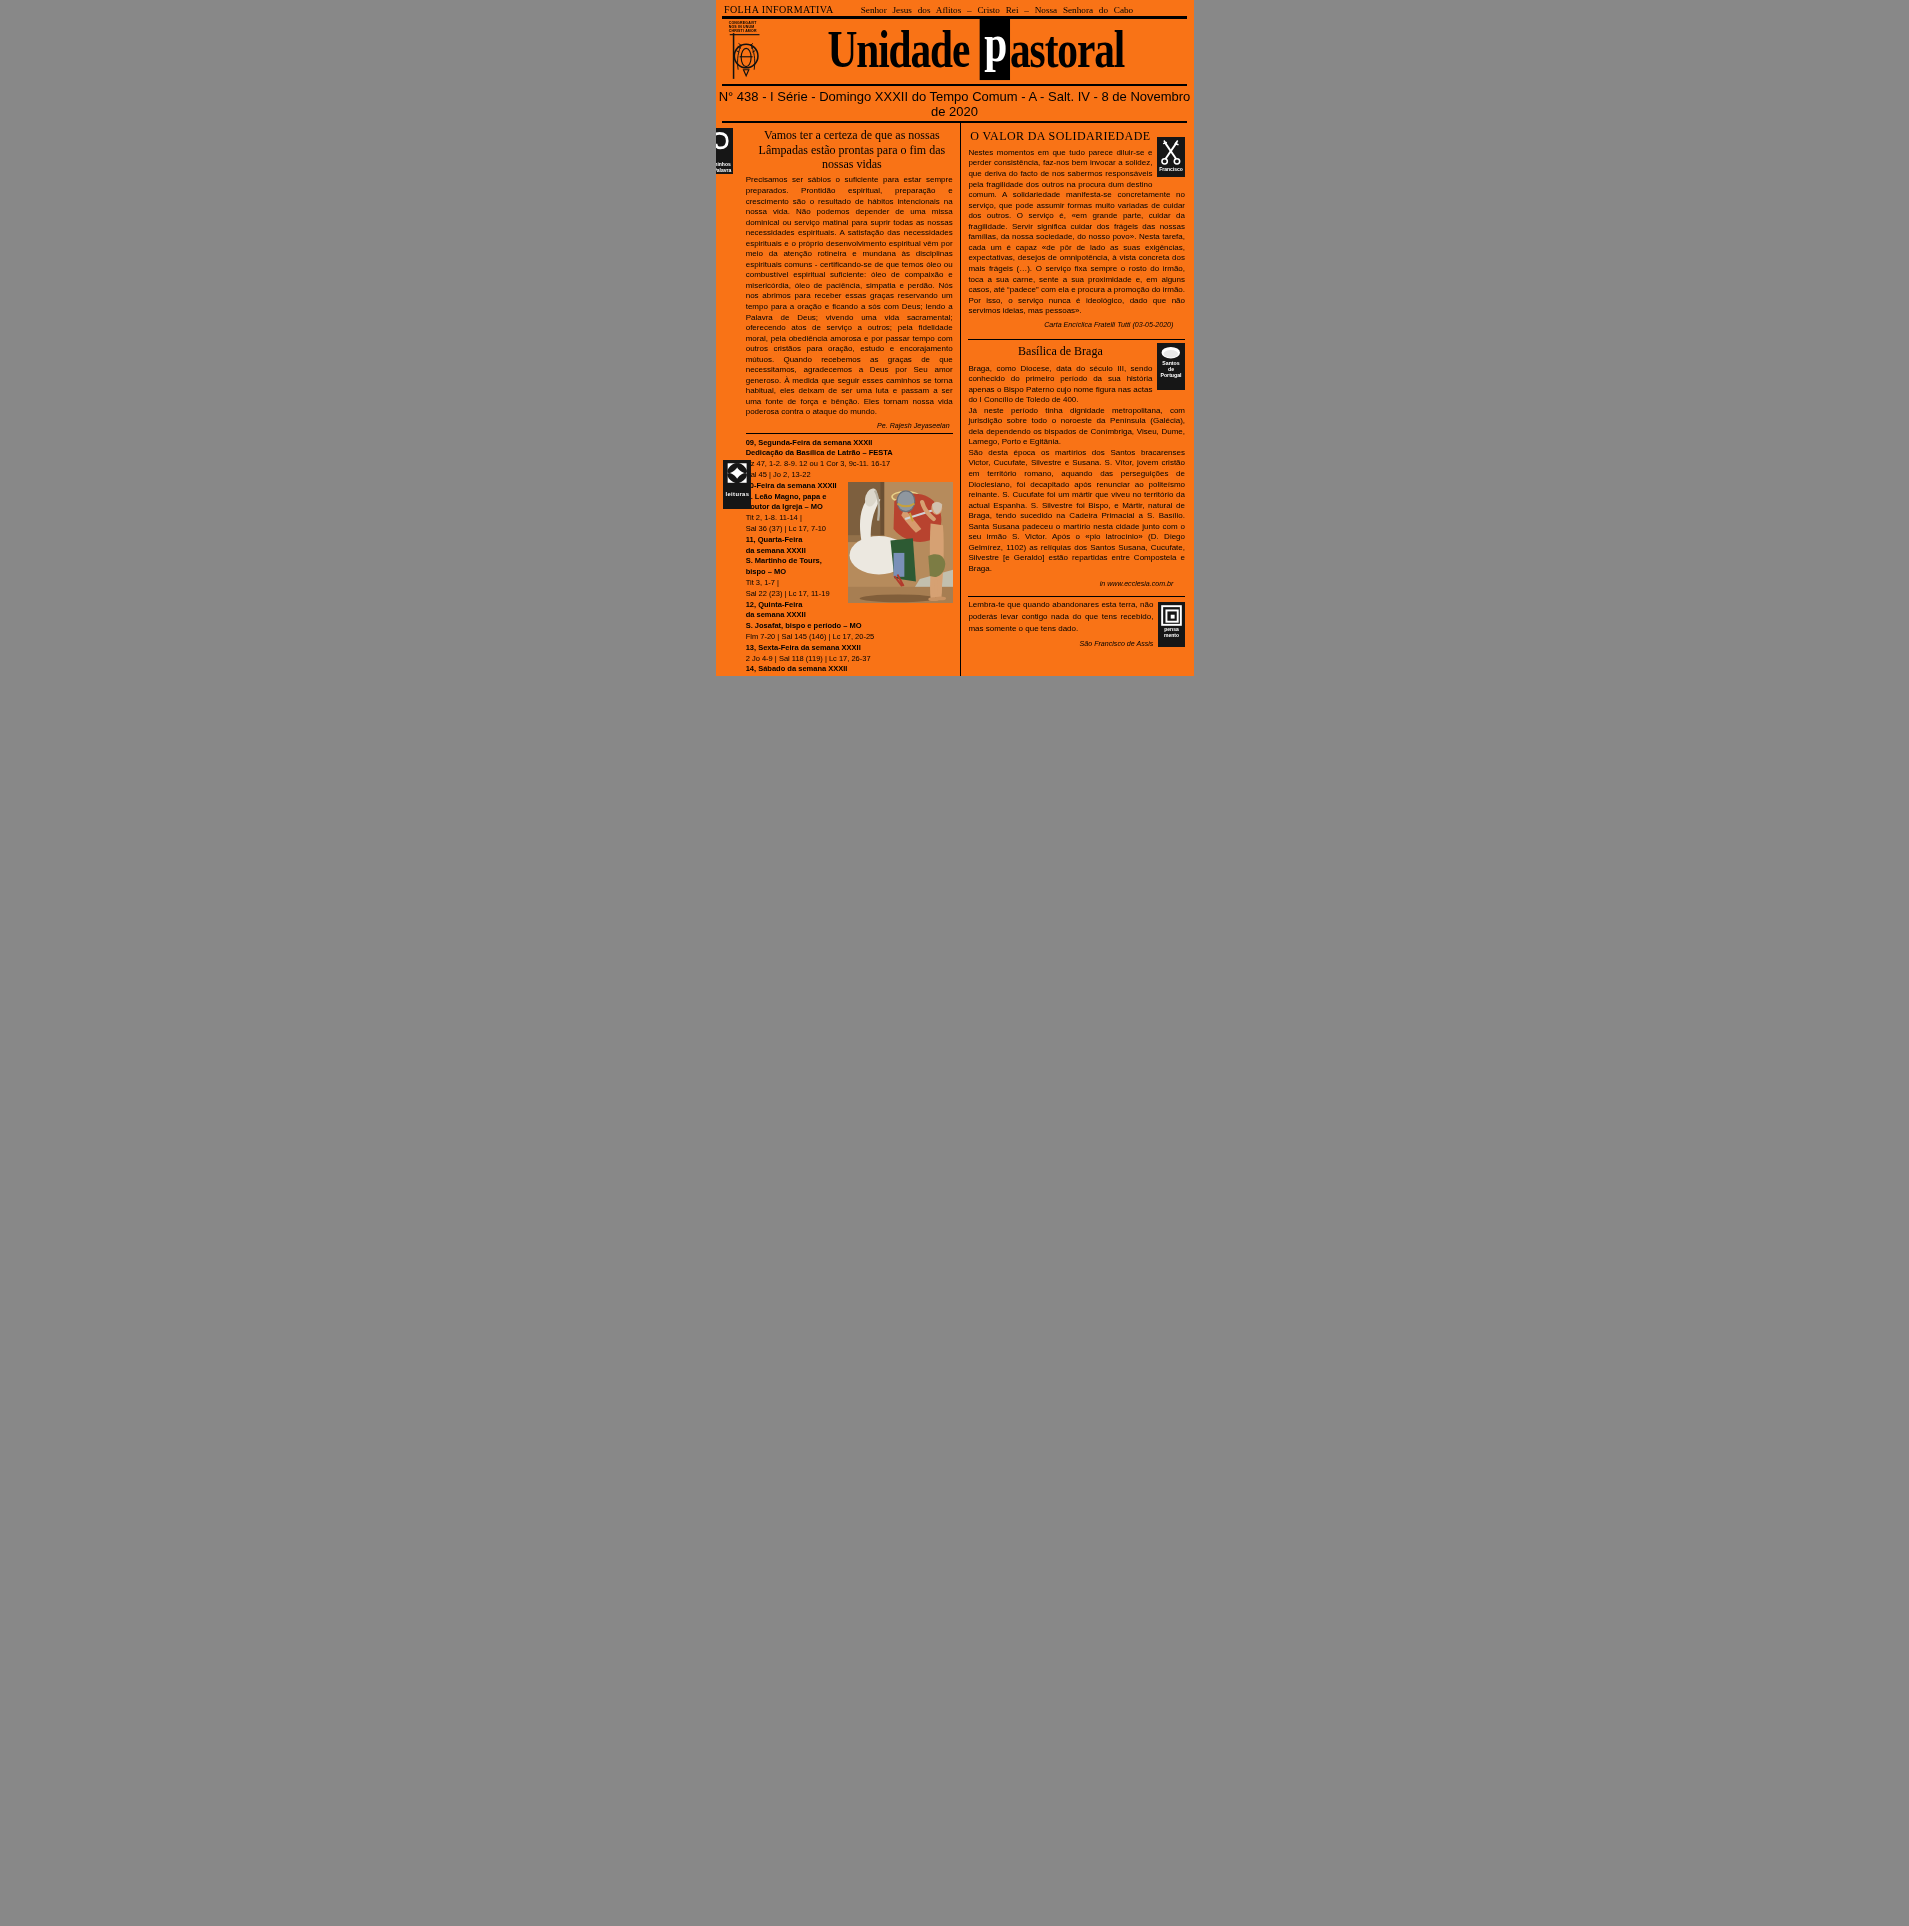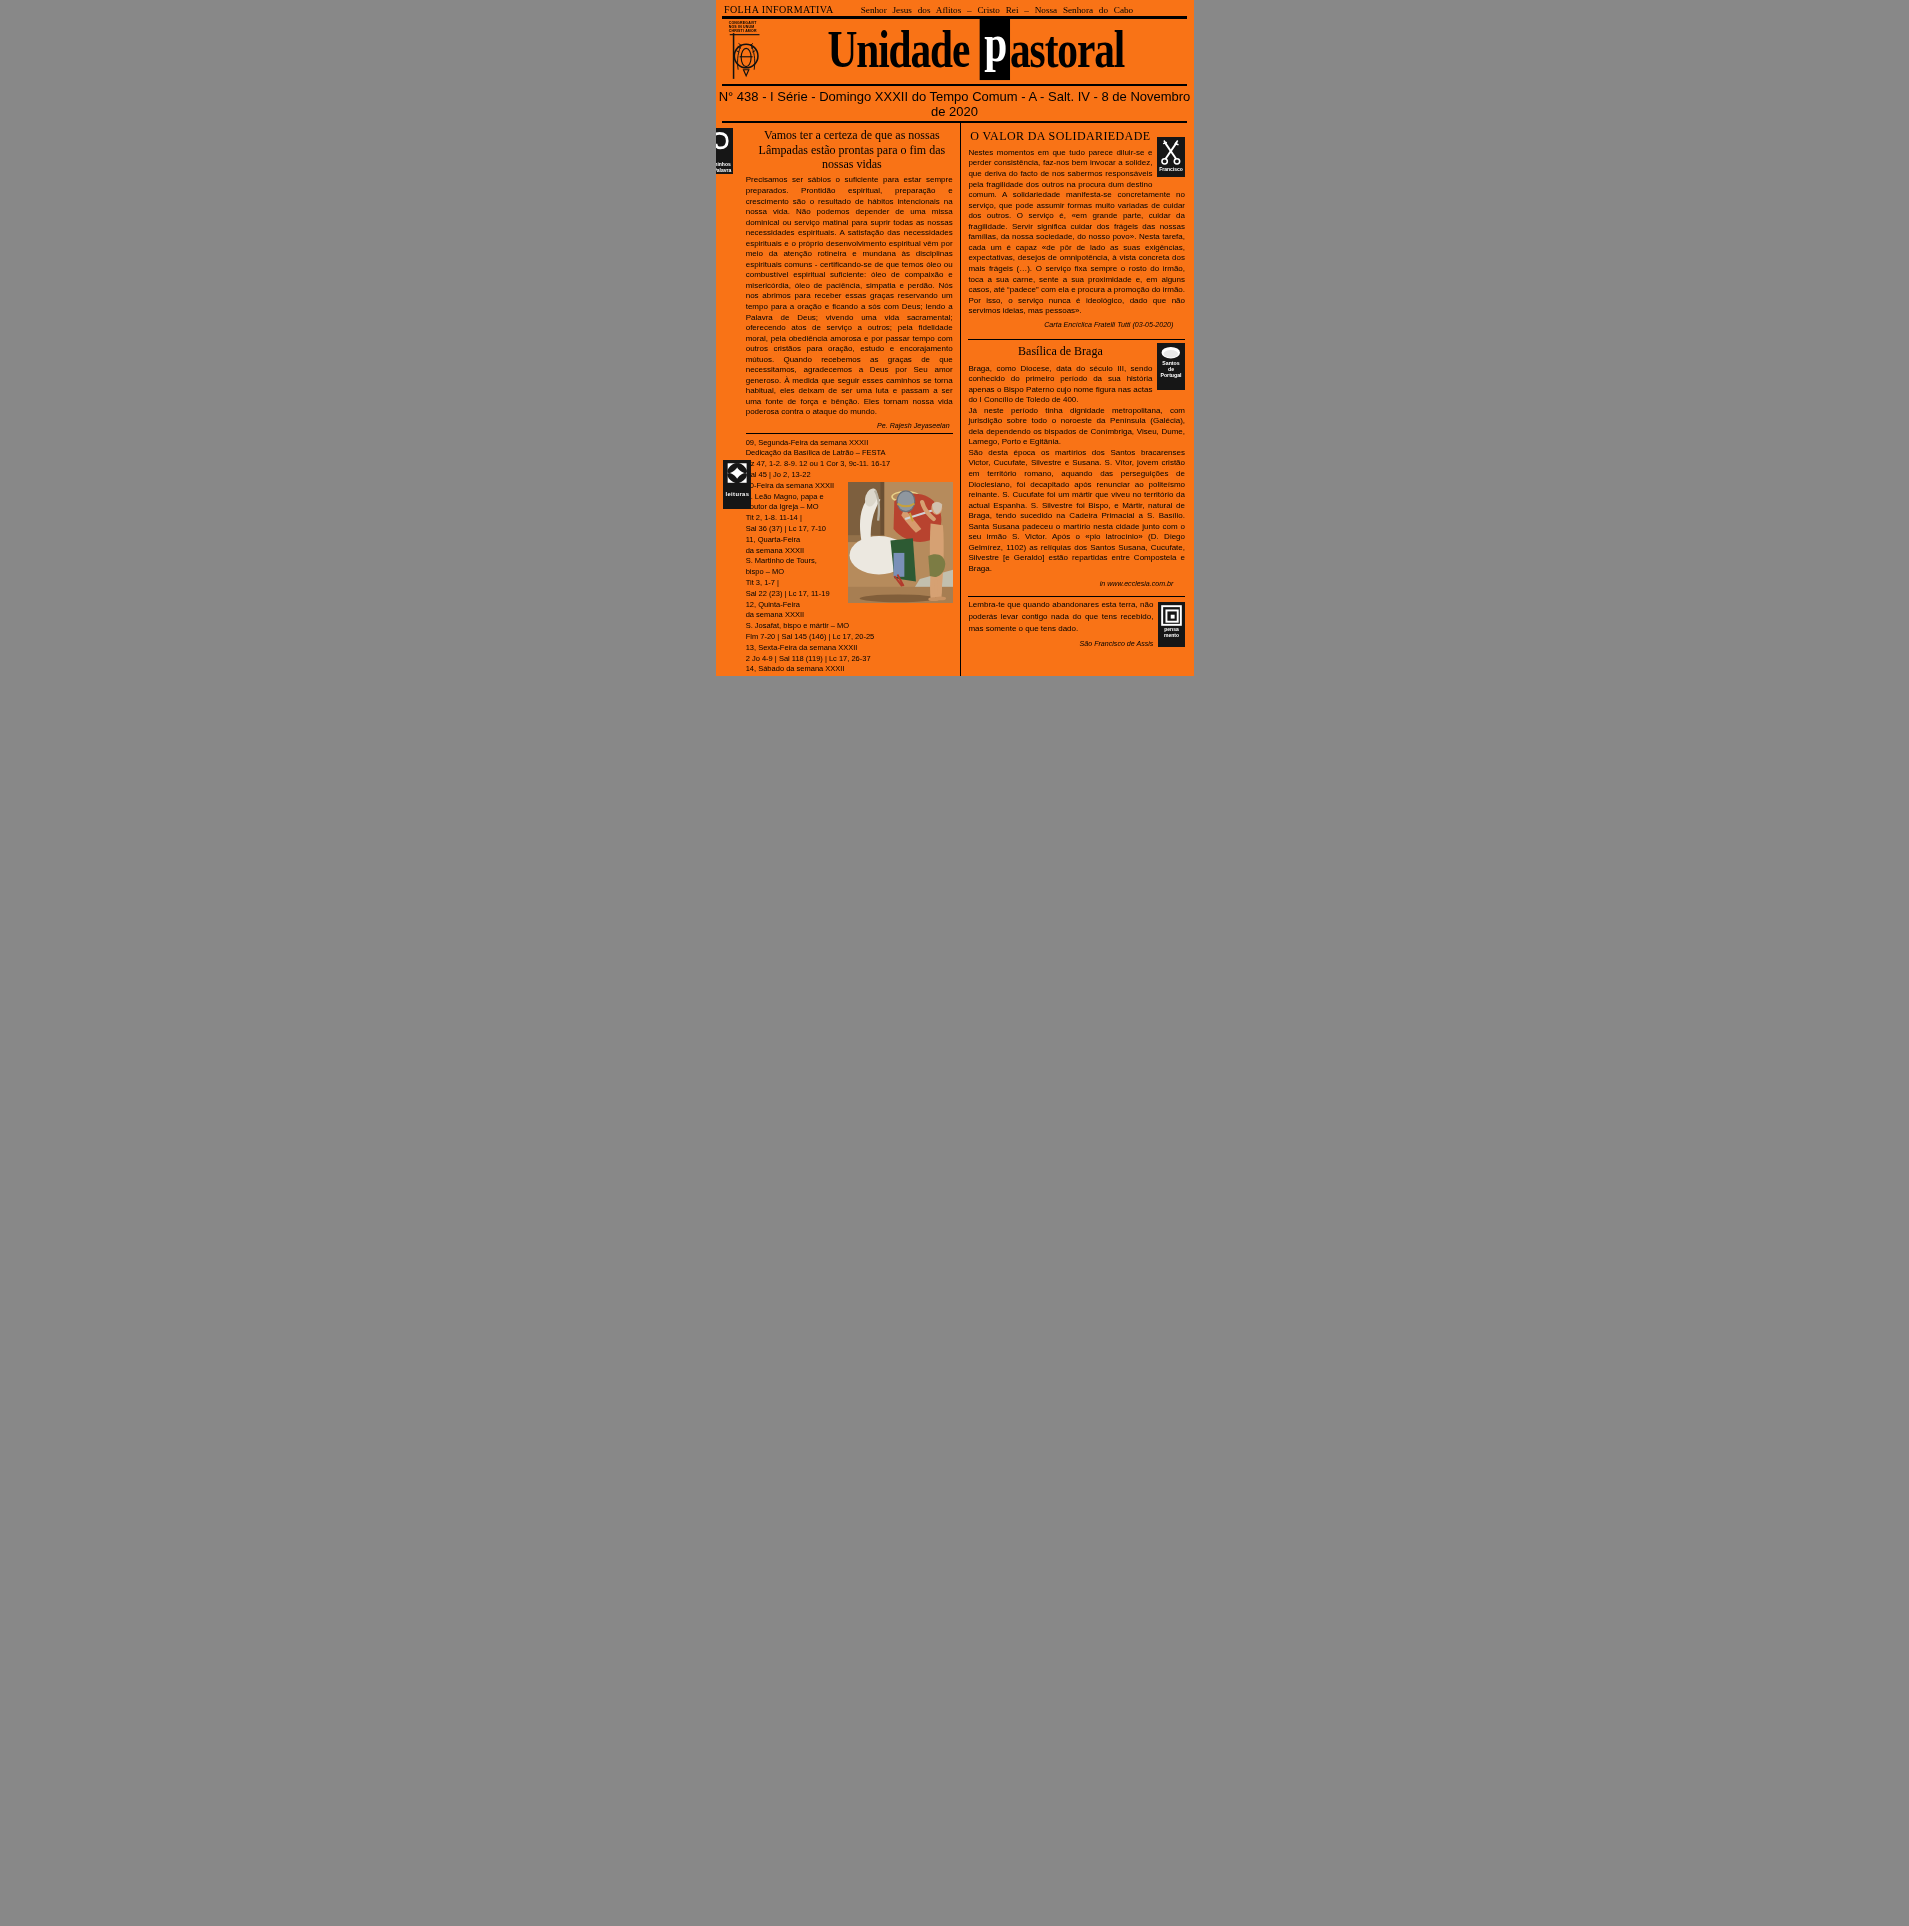--- a/index.html
+++ b/index.html
@@ -39,21 +39,21 @@
   .badge-leituras{position:absolute;left:-22.3px;top:22px;width:28px;height:49px;padding-top:2.3px;}
   .badge-leituras .badge-caption{font-size:5.8px;letter-spacing:0.4px;}
   .badge-float{float:right;}
   .badge-francisco{width:28px;height:40px;margin:9.2px 0 3.1px 4.6px;padding-top:2.3px;}
   .badge-santos{width:28px;height:47px;margin:0.8px 0 3.1px 4.6px;padding-top:1.5px;}
   .badge-santos .badge-caption{font-size:5.2px;}
   .badge-pensamento{width:27px;height:45px;margin:2.3px 0 2.3px 4.6px;padding-top:3.1px;}
   
   .readings{position:relative;font-size:7.5px;line-height:10.8px;margin-top:0.8px;}
   .reading-line{white-space:nowrap;}
-  .reading-line.bold{font-weight:400;}
+  .reading-line.bold{font-weight:700;}
   .painting{float:right;width:105px;height:121px;margin:0.8px 0 3.1px 3.9px;}
   .painting svg{display:block;width:100%;height:100%;}
   
   .sol-title{font-size:12px;letter-spacing:0.4px;margin:1.5px 0 3.9px;}
   .mar-title{font-size:12px;margin:3.9px 0 4.6px;}
   .source-line{font-style:italic;font-size:7.1px;text-align:right;margin:5.4px 11.6px 0 0;}
   .quote-text{font-size:8px;line-height:1.45;text-align:justify;margin:2.3px 0 0;}
   .quote-author{font-style:italic;font-size:7.1px;text-align:right;margin:6px 27px 0 0;}
   .sol-sig{margin:4.6px 11.6px 10px 0;}
   .right-rule-1{margin:0 0 2.3px;}
@@ -182,21 +182,21 @@
         <div class="reading-line">Tit 2, 1-8. 11-14 |</div>
         <div class="reading-line">Sal 36 (37) | Lc 17, 7-10</div>
         <div class="reading-line bold">11, Quarta-Feira</div>
         <div class="reading-line bold">da semana XXXII</div>
         <div class="reading-line bold">S. Martinho de Tours,</div>
         <div class="reading-line bold">bispo – MO</div>
         <div class="reading-line">Tit 3, 1-7 |</div>
         <div class="reading-line">Sal 22 (23) | Lc 17, 11-19</div>
         <div class="reading-line bold">12, Quinta-Feira</div>
         <div class="reading-line bold">da semana XXXII</div>
-        <div class="reading-line bold">S. Josafat, bispo e mártir – MO</div>
+        <div class="reading-line bold">S. Josafat, bispo e período – MO</div>
         <div class="reading-line">Flm 7-20 | Sal 145 (146) | Lc 17, 20-25</div>
         <div class="reading-line bold">13, Sexta-Feira da semana XXXII</div>
         <div class="reading-line">2 Jo 4-9 | Sal 118 (119) | Lc 17, 26-37</div>
         <div class="reading-line bold">14, Sábado da semana XXXII</div>
         <div class="reading-line">3 Jo 5-8 | Sal 111 (112) | Lc 18, 1-8</div>
         <div class="reading-line bold">15, Domingo XXXIII do Tempo Comum – A</div>
         <div class="reading-line">Prov 31, 10-13. 19-20. 30-31 | Sal 127 (128)</div>
 
       </div>
     </section>

